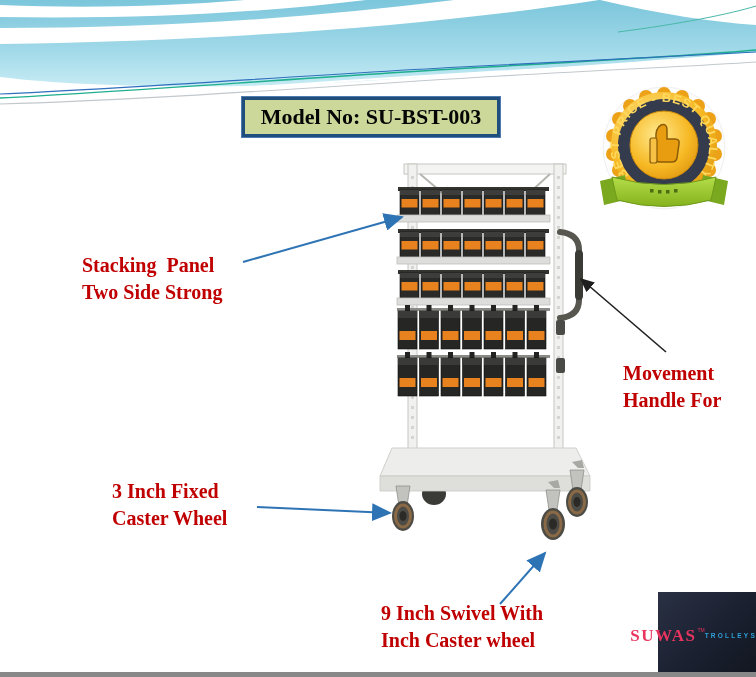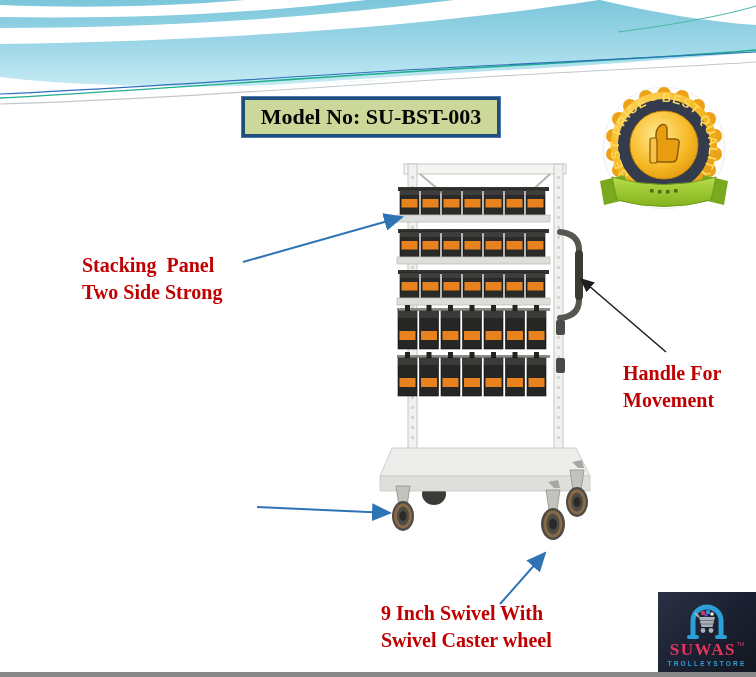--- a/index.html
+++ b/index.html
@@ -27,21 +27,21 @@
   .ann-swivel{left:381px;top:600px;}
   
   .arrows,.trolley,.badge{position:absolute;pointer-events:none;}
   .arrows{left:0;top:0;}
   .trolley{left:370px;top:150px;}
   .badge{left:598px;top:86px;}
   
   .logo{
     position:absolute;left:658px;top:592px;width:98px;height:85px;
     background:linear-gradient(135deg,#2a3144 0%,#1a2030 55%,#12161f 100%);
-    display:flex;flex-direction:column;align-items:center;justify-content:center;
+    display:flex;flex-direction:row;align-items:center;justify-content:center;
   }
   .logo .brand-row{display:flex;align-items:flex-start;margin-top:2px;}
   .logo .brand{
     font-family:"Liberation Serif",serif;font-weight:bold;font-size:17px;
     letter-spacing:1.5px;color:#e8345f;line-height:1;
   }
   .logo .tm{font-size:5px;color:#e8345f;margin-left:1px;font-family:"Liberation Sans",sans-serif;}
   .logo .subtitle{
     font-family:"Liberation Sans",sans-serif;font-size:6.5px;font-weight:bold;
     letter-spacing:2.2px;color:#2f9fd6;margin-top:2px;
@@ -274,26 +274,30 @@
     <line x1="666" y1="352" x2="581" y2="279" stroke="#1f1f1f" stroke-width="1.6" marker-end="url(#abk)"></line>
     <line x1="257" y1="507" x2="390" y2="513" stroke="#2e74b5" stroke-width="2" marker-end="url(#abl)"></line>
     <line x1="500" y1="604" x2="545" y2="553" stroke="#2e74b5" stroke-width="2" marker-end="url(#abl)"></line>
   </svg>
 
   <div class="ann ann-stacking">
     <span class="ann-line">Stacking  Panel</span>
     <span class="ann-line">Two Side Strong</span>
   </div>
   <div class="ann ann-handle">
+    <span class="ann-line">Movement</span>
     <span class="ann-line">Handle For</span>
-    <span class="ann-line">Movement</span>
+  </div>
+  <div class="ann ann-fixed">
+    <span class="ann-line">3 Inch Fixed</span>
+    <span class="ann-line">Caster Wheel</span>
   </div>
   <div class="ann ann-swivel">
     <span class="ann-line">9 Inch Swivel With</span>
-    <span class="ann-line">Swivel Caster wheel</span>
+    <span class="ann-line">Inch Caster wheel</span>
   </div>
 
   <div class="logo">
     <svg width="48" height="36" viewBox="0 0 48 36">
       <path d="M10,34 V18 A14 14 0 0 1 38,18 V34" fill="none" stroke="#2ba0d8" stroke-width="5" stroke-linecap="round"></path>
       <line x1="6" y1="34" x2="14" y2="34" stroke="#2ba0d8" stroke-width="4" stroke-linecap="round"></line>
       <line x1="34" y1="34" x2="42" y2="34" stroke="#2ba0d8" stroke-width="4" stroke-linecap="round"></line>
       <g>
         <circle cx="20" cy="10" r="2.2" fill="#d23b5e"></circle>
         <circle cx="25" cy="9" r="2.2" fill="#3a8fd0"></circle>

